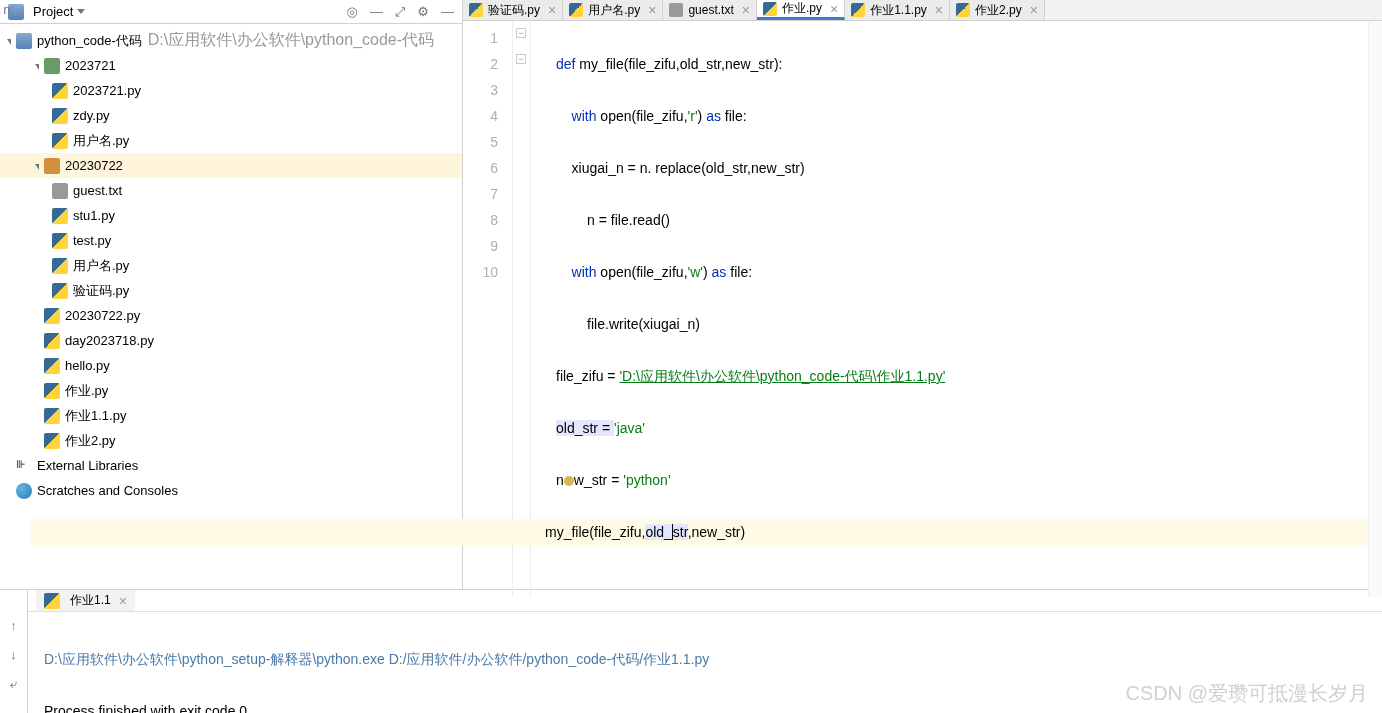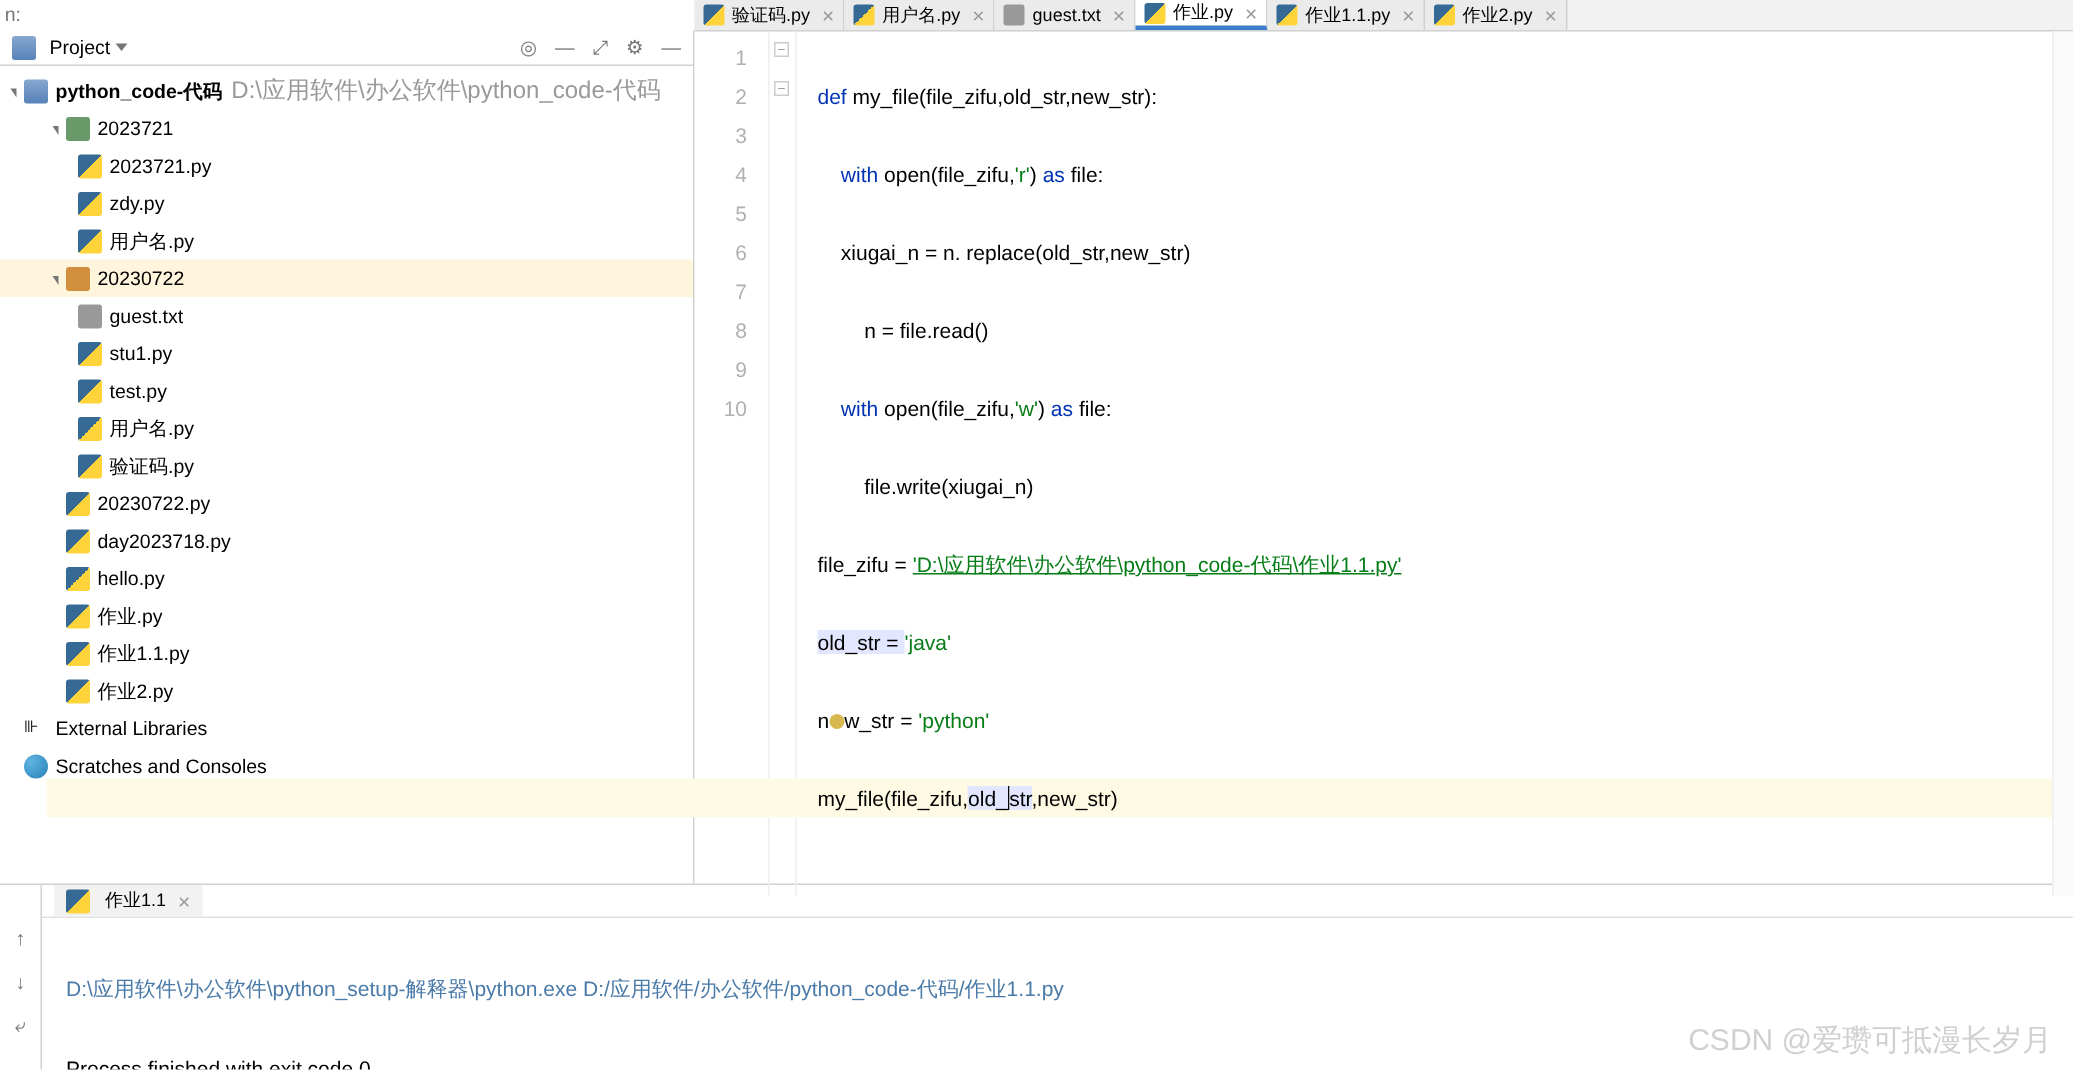--- a/index.html
+++ b/index.html
@@ -1,18 +1,18 @@
 <!DOCTYPE html>
 <html><head>
 <meta charset="utf-8">
 <style>
 * { margin:0; padding:0; box-sizing:border-box; font-family:"Segoe UI",Arial,sans-serif; }
 body { width:1382px; height:713px; background:#fff; overflow:hidden; font-size:13px; color:#000; }
 .main-container { display:flex; height:589px; }
-.sidebar { width:463px; border-right:1px solid #d1d1d1; display:flex; flex-direction:column;margin-top:20px; }
+.sidebar { width:463px; border-right:1px solid #d1d1d1; display:flex; flex-direction:column; }
 .project-header { display:flex; align-items:center; justify-content:space-between; padding:2px 8px; border-bottom:1px solid #d1d1d1; height:24px; }
 .project-title { display:flex; align-items:center; gap:4px; color:#000; }
 .project-title .tri { border-left:4px solid transparent; border-right:4px solid transparent; border-top:5px solid #767676; display:inline-block; }
 .header-icons { display:flex; gap:12px; align-items:center; color:#767676; }
 .header-icons span { cursor:pointer; }
 .tree { padding:4px 0; overflow:auto; flex:1; }
 .tree-row { display:flex; align-items:center; height:25px; padding-left:4px; cursor:pointer; white-space:nowrap; }
 .tree-row.selected { background:#fff4dc; }
 .indent-0 { padding-left:4px; }
 .indent-1 { padding-left:32px; }
@@ -20,32 +20,32 @@
 .arrow { width:10px; height:10px; margin-right:2px; display:flex; align-items:center; justify-content:center; }
 .arrow-open { border-left:4px solid transparent; border-top:6px solid #767676; transform:translateY(1px); }
 .icon { width:16px; height:16px; margin-right:5px; display:inline-flex; align-items:center; justify-content:center; font-size:11px; flex-shrink:0; }
 .icon-project { background:linear-gradient(#87a8d0,#5682b8); border-radius:2px; }
 .icon-folder { background:#6a9a6a; border-radius:2px; position:relative; }
 .icon-folder-open { background:#d28f3e; border-radius:2px; }
 .icon-py { background:linear-gradient(135deg,#366994 50%,#ffd43b 50%); border-radius:2px; }
 .icon-txt { background:#999; border-radius:2px; }
 .icon-lib { display:inline-block; }
 .icon-scratch { background:radial-gradient(circle at 30% 30%,#5fb4e0,#2980b9); border-radius:50%; }
-.proj-name { font-weight:bold; }
+.proj-name { font-weight:normal; }
 .proj-path { color:#999; margin-left:6px; font-size:16px; }
 .editor-area { flex:1; display:flex; flex-direction:column; }
 .tabs { display:flex; border-bottom:1px solid #d1d1d1; height:24px; background:#f2f2f2; }
 .tab { display:flex; align-items:center; padding:0 6px; gap:5px; border-right:1px solid #d1d1d1; font-size:12px; cursor:pointer; background:#ebebeb; }
 .tab.active { background:#fff; border-bottom:3px solid #3b7ccc; }
 .tab .icon { width:14px; height:14px; margin-right:0; }
 .tab-close { color:#999; font-size:14px; margin-left:3px; }
 .code-area { display:flex; flex:1; font-family:"JetBrains Mono","Consolas",monospace; font-size:14px; line-height:26px; }
 .gutter { width:50px; text-align:right; padding-right:14px; color:#b0b0b0; border-right:1px solid #eee; user-select:none; padding-top:4px; }
 .code-content { flex:1; padding-left:14px; padding-top:4px; white-space:pre; position:relative; }
-.code-line { height:26px; position:relative; }
+.code-line { height:26px; position:relative;margin-left:11px; }
 .code-line.hl { background:#fffae3; margin-left:-514px; padding-left:514px; width:calc(100% + 514px); }
 .kw { color:#0033b3; }
 .str { color:#067d17; }
 .dot-yellow { display:inline-block; width:10px; height:10px; background:#d6b84e; border-radius:50%; vertical-align:middle; }
 .sel-bg { background:#e2e6ff; }
 .cursor { border-left:1px solid #000; }
 .top-right-margin { width:14px; background:#fafafa; border-left:1px solid #eee; }
 .console-area { border-top:1px solid #d1d1d1; height:124px; display:flex; }
 .console-left { width:28px; border-right:1px solid #d1d1d1; display:flex; flex-direction:column; align-items:center; padding-top:28px; gap:14px; color:#767676; }
 .console-body { flex:1; display:flex; flex-direction:column; }

